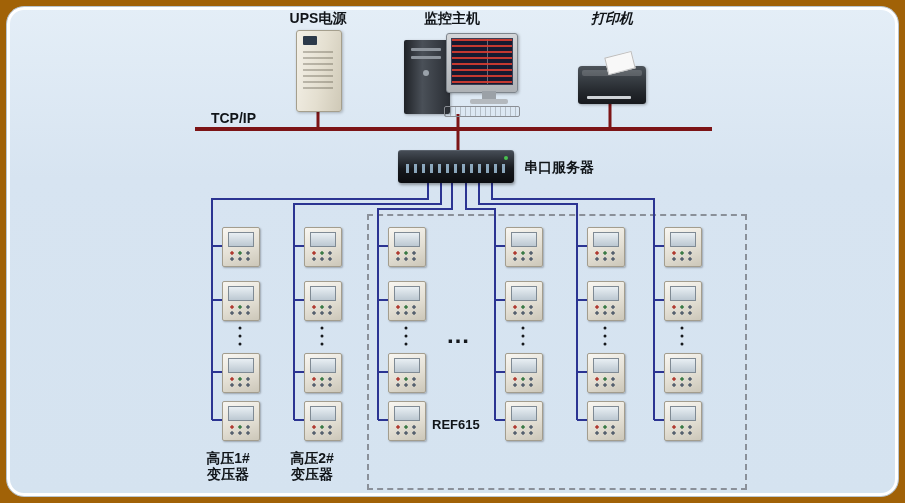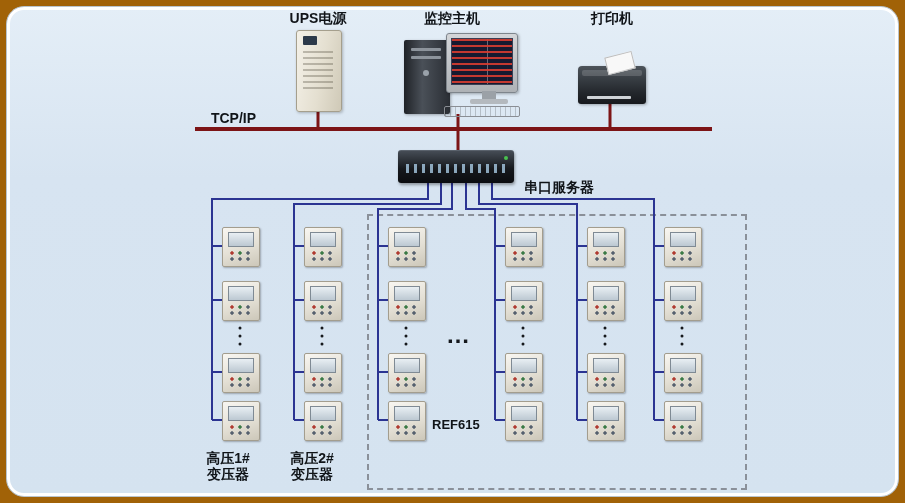--- a/index.html
+++ b/index.html
@@ -148,35 +148,35 @@
     <div class="tower-slot s2"></div>
     <div class="tower-power"></div>
   </div>
   <div class="monitor">
     <div class="monitor-screen"></div>
   </div>
   <div class="monitor-stand"></div>
   <div class="monitor-base"></div>
   <div class="keyboard"></div>
 
-  <div class="lbl" style="left:572px;top:10px;width:80px;">打印机</div>
+  <div class="lbl" style="left:572px;top:10px;width:80px;font-style:italic;">打印机</div>
   <div class="printer">
     <div class="printer-body"></div>
     <div class="paper"></div>
     <div class="printer-panel"></div>
     <div class="printer-slot"></div>
   </div>
 
   <div class="lbl" style="left:196px;top:110px;width:60px;text-align:right;">TCP/IP</div>
 
   <div class="server">
     <div class="server-ports"></div>
     <div class="server-led"></div>
   </div>
-  <div class="lbl" style="left:524px;top:159px;width:90px;text-align:left;margin-top:20px;">串口服务器</div>
+  <div class="lbl" style="left:524px;top:159px;width:90px;text-align:left;">串口服务器</div>
 
   <div id="device-layer">
       <div class="device" style="left: 222px; top: 227px;">
         <div class="dev-screen"></div>
         <div class="dev-keys"></div>
       </div>
       <div class="device" style="left: 222px; top: 281px;">
         <div class="dev-screen"></div>
         <div class="dev-keys"></div>
       </div>

